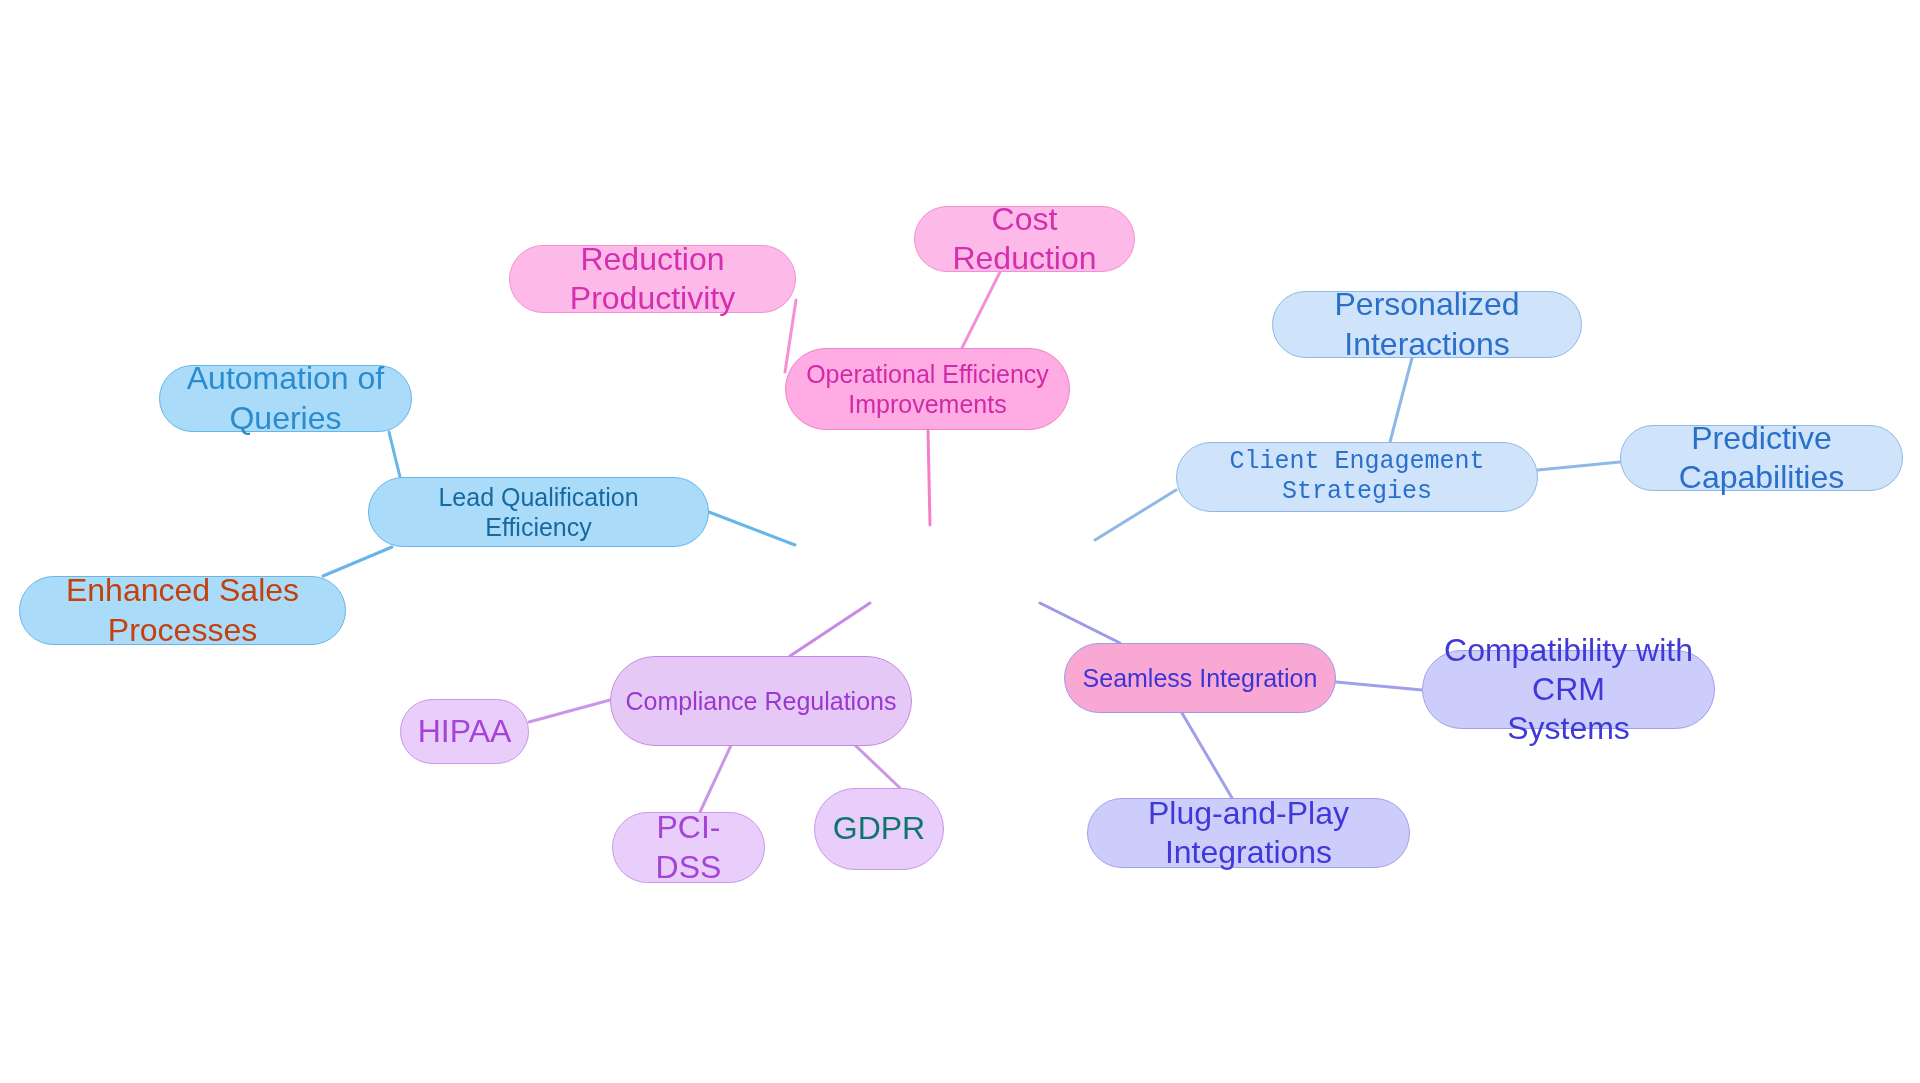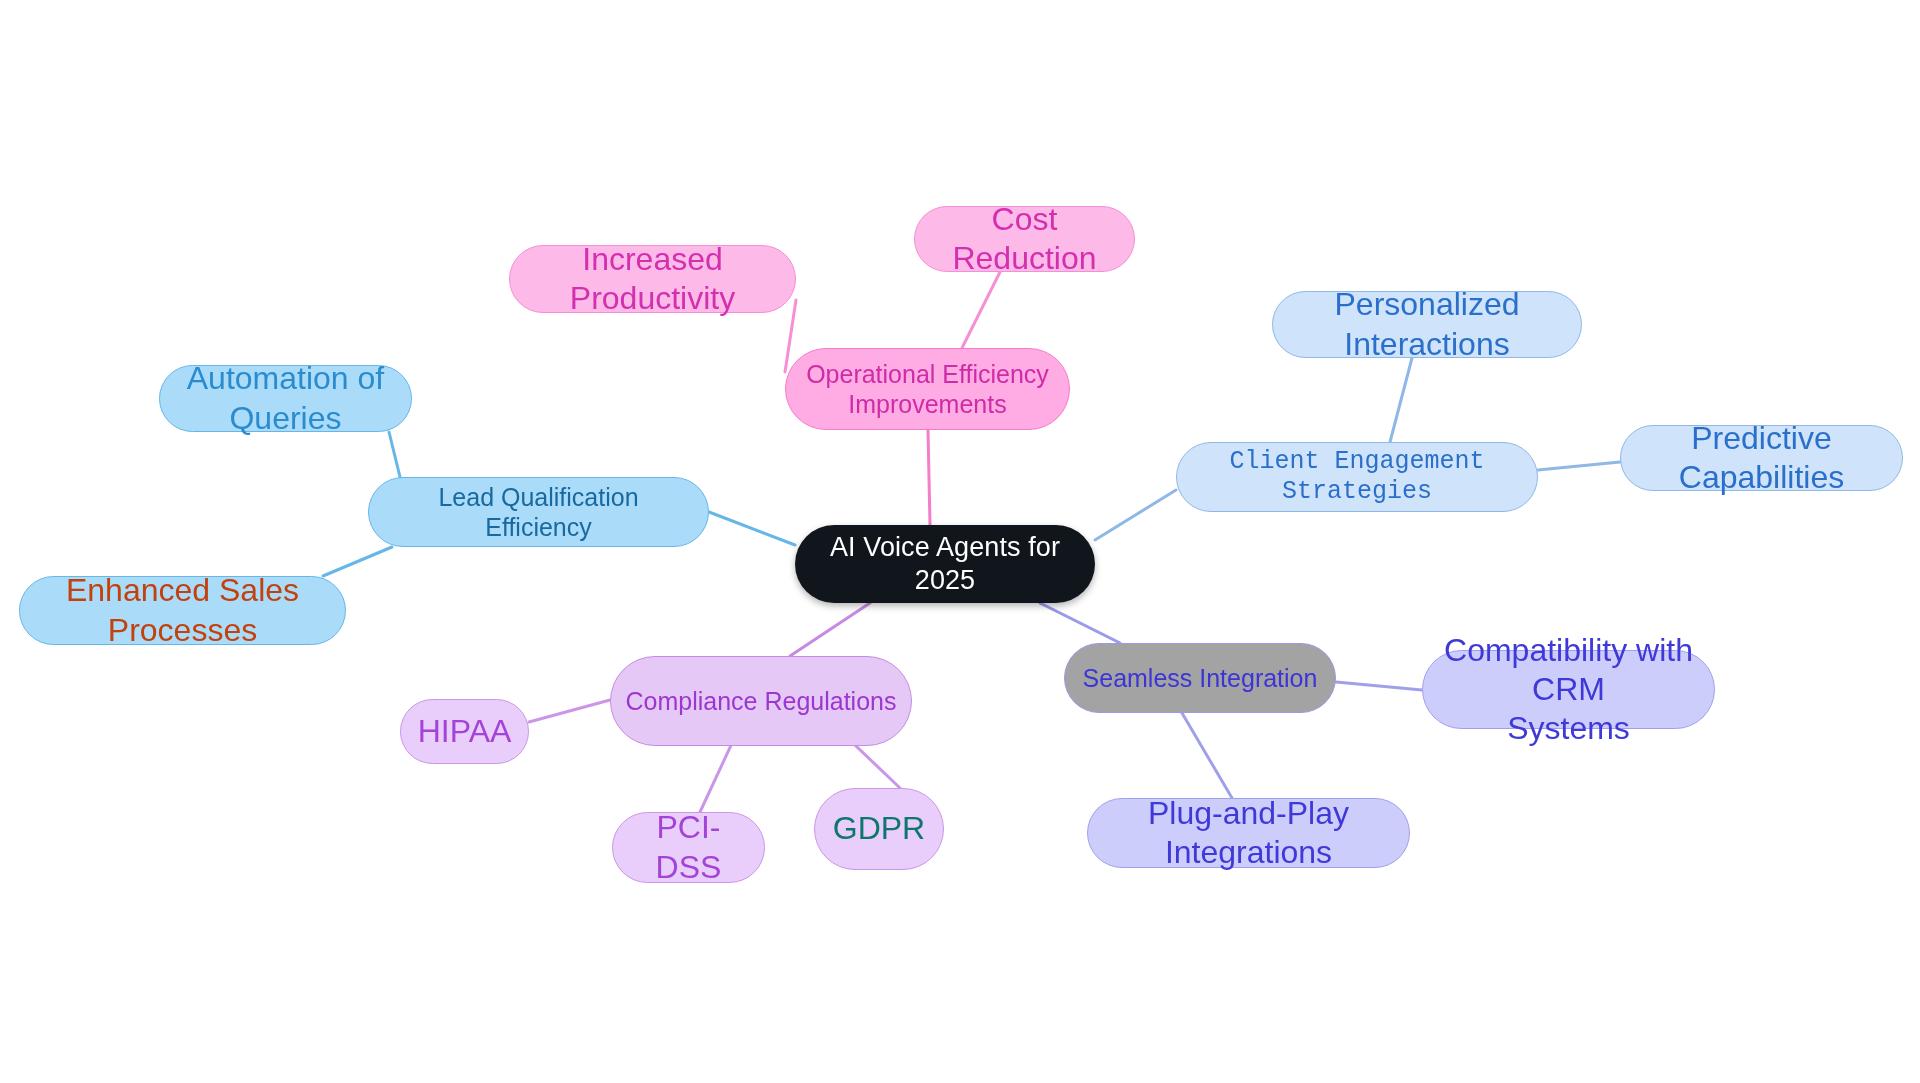--- a/index.html
+++ b/index.html
@@ -80,36 +80,33 @@
       <line x1="1538" y1="470" x2="1620" y2="462" stroke="#8fb8e6" stroke-width="3" stroke-linecap="round"></line>
       <line x1="1040" y1="603" x2="1120" y2="643" stroke="#9a9ae8" stroke-width="3" stroke-linecap="round"></line>
       <line x1="1336" y1="682" x2="1422" y2="690" stroke="#a0a0ea" stroke-width="3" stroke-linecap="round"></line>
       <line x1="1182" y1="713" x2="1232" y2="798" stroke="#a0a0ea" stroke-width="3" stroke-linecap="round"></line>
       <line x1="870" y1="603" x2="790" y2="656" stroke="#c78ae4" stroke-width="3" stroke-linecap="round"></line>
       <line x1="610" y1="700" x2="529" y2="722" stroke="#cb96e8" stroke-width="3" stroke-linecap="round"></line>
       <line x1="740" y1="726" x2="700" y2="812" stroke="#cb96e8" stroke-width="3" stroke-linecap="round"></line>
       <line x1="835" y1="726" x2="900" y2="788" stroke="#cb96e8" stroke-width="3" stroke-linecap="round"></line>
     </svg>
 
-  <div class="node root" id="node-root" style="left: 795px; top: 525px; width: 300px; height: 78px;">
-    <span>AI Voice Agents for 2025</span>
-  </div>
 
   <div id="nodes-layer">
       <div class="node lvl1 c-pink" id="node-operational-efficiency-improvements" style="left: 785px; top: 348px; width: 285px; height: 82px; background: rgb(255, 171, 228); border-color: rgb(244, 126, 200); color: rgb(207, 43, 166);"><span>Operational Efficiency
 Improvements</span></div>
-      <div class="node lvl2 c-pink-soft" id="node-increased-productivity" style="left: 509px; top: 245px; width: 287px; height: 68px; background: rgb(253, 185, 232); border-color: rgb(246, 143, 212); color: rgb(212, 47, 174);"><span>Increased Productivity</span></div>
+      <div class="node lvl2 c-pink-soft" id="node-increased-productivity" style="left: 509px; top: 245px; width: 287px; height: 68px; background: rgb(253, 185, 232); border-color: rgb(246, 143, 212); color: rgb(212, 47, 174);"><span>Reduction Productivity</span></div>
       <div class="node lvl2 c-pink-soft" id="node-cost-reduction" style="left: 914px; top: 206px; width: 221px; height: 66px; background: rgb(253, 185, 232); border-color: rgb(246, 143, 212); color: rgb(212, 47, 174);"><span>Cost Reduction</span></div>
       <div class="node lvl1 c-blue" id="node-lead-qualification-efficiency" style="left: 368px; top: 477px; width: 341px; height: 70px; background: rgb(170, 220, 250); border-color: rgb(102, 182, 232); color: rgb(23, 105, 159);"><span>Lead Qualification Efficiency</span></div>
       <div class="node lvl2 c-blue" id="node-automation-of-queries" style="left: 159px; top: 365px; width: 253px; height: 67px; background: rgb(170, 220, 250); border-color: rgb(102, 182, 232); color: rgb(42, 140, 207);"><span>Automation of Queries</span></div>
       <div class="node lvl2 c-blue" id="node-enhanced-sales-processes" style="left: 19px; top: 576px; width: 327px; height: 69px; background: rgb(170, 220, 250); border-color: rgb(102, 182, 232); color: #c2410c;"><span>Enhanced Sales Processes</span></div>
       <div class="node lvl1 c-blue-soft" id="node-client-engagement-strategies" style="left: 1176px; top: 442px; width: 362px; height: 70px; background: rgb(207, 228, 251); border-color: rgb(143, 184, 230); color: rgb(42, 111, 201); font-family: Liberation Mono, monospace;"><span>Client Engagement Strategies</span></div>
       <div class="node lvl2 c-blue-soft" id="node-personalized-interactions" style="left: 1272px; top: 291px; width: 310px; height: 67px; background: rgb(207, 228, 251); border-color: rgb(143, 184, 230); color: rgb(42, 111, 201);"><span>Personalized Interactions</span></div>
       <div class="node lvl2 c-blue-soft" id="node-predictive-capabilities" style="left: 1620px; top: 425px; width: 283px; height: 66px; background: rgb(207, 228, 251); border-color: rgb(143, 184, 230); color: rgb(42, 111, 201);"><span>Predictive Capabilities</span></div>
-      <div class="node lvl1 c-peri" id="node-seamless-integration" style="left: 1064px; top: 643px; width: 272px; height: 70px; background: #a3a3a3; border-color: rgb(154, 154, 232); color: rgb(59, 53, 214); text-align: center;"><span>Seamless Integration</span></div>
+      <div class="node lvl1 c-peri" id="node-seamless-integration" style="left: 1064px; top: 643px; width: 272px; height: 70px; background: #f9a8d4; border-color: rgb(154, 154, 232); color: rgb(59, 53, 214); text-align: center;"><span>Seamless Integration</span></div>
       <div class="node lvl2 c-peri-soft" id="node-compatibility-with-crm-systems" style="left: 1422px; top: 650px; width: 293px; height: 79px; background: rgb(205, 205, 251); border-color: rgb(160, 160, 234); color: rgb(63, 57, 216);"><span>Compatibility with CRM
 Systems</span></div>
       <div class="node lvl2 c-peri-soft" id="node-plug-and-play-integrations" style="left: 1087px; top: 798px; width: 323px; height: 70px; background: rgb(205, 205, 251); border-color: rgb(160, 160, 234); color: rgb(63, 57, 216);"><span>Plug-and-Play Integrations</span></div>
       <div class="node lvl1 c-violet" id="node-compliance-regulations" style="left: 610px; top: 656px; width: 302px; height: 90px; background: rgb(230, 200, 247); border-color: rgb(199, 138, 228); color: rgb(155, 55, 207);"><span>Compliance Regulations</span></div>
       <div class="node lvl2 c-violet-sf" id="node-hipaa" style="left: 400px; top: 699px; width: 129px; height: 65px; background: rgb(233, 205, 250); border-color: rgb(203, 150, 232); color: rgb(163, 68, 214);"><span>HIPAA</span></div>
       <div class="node lvl2 c-violet-sf" id="node-pci-dss" style="left: 612px; top: 812px; width: 153px; height: 71px; background: rgb(233, 205, 250); border-color: rgb(203, 150, 232); color: rgb(163, 68, 214);"><span>PCI-DSS</span></div>
       <div class="node lvl2 c-violet-sf" id="node-gdpr" style="left: 814px; top: 788px; width: 130px; height: 82px; background: rgb(233, 205, 250); border-color: rgb(203, 150, 232); color: #0f766e;"><span>GDPR</span></div>
     </div>
 
 </div>

